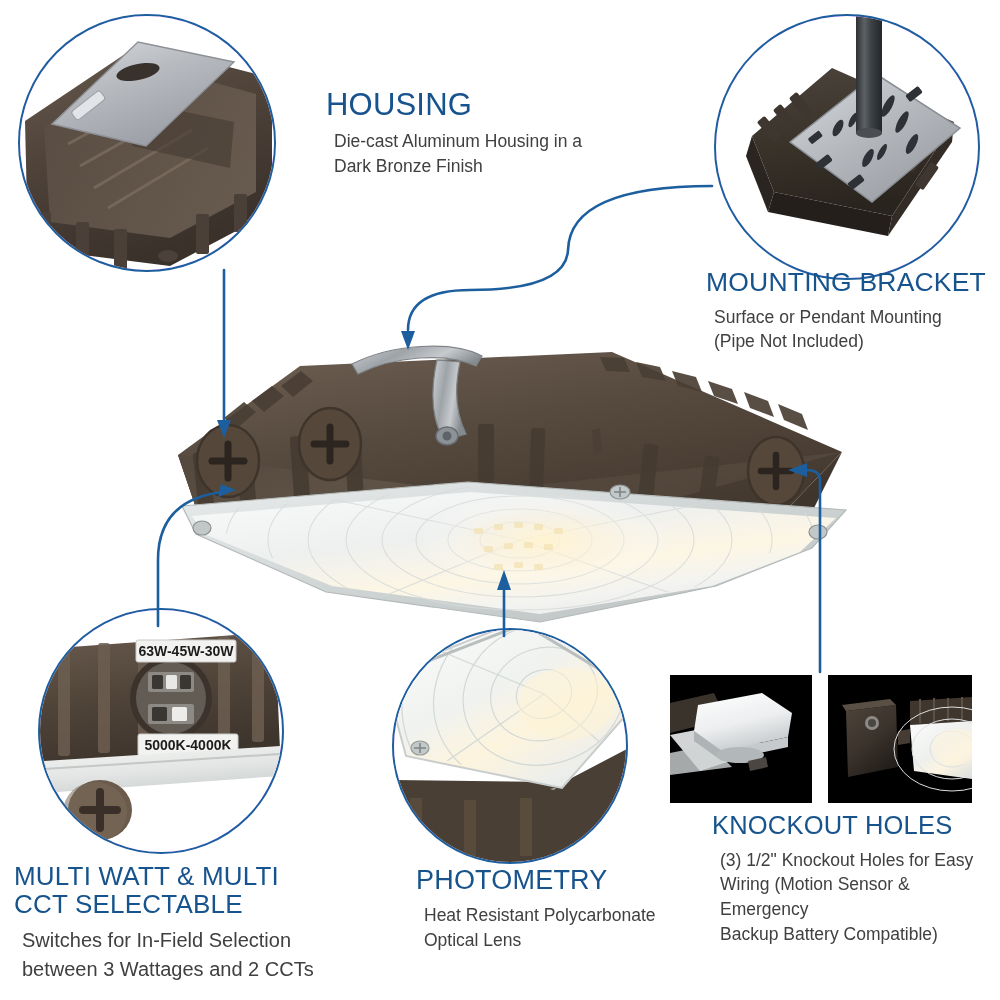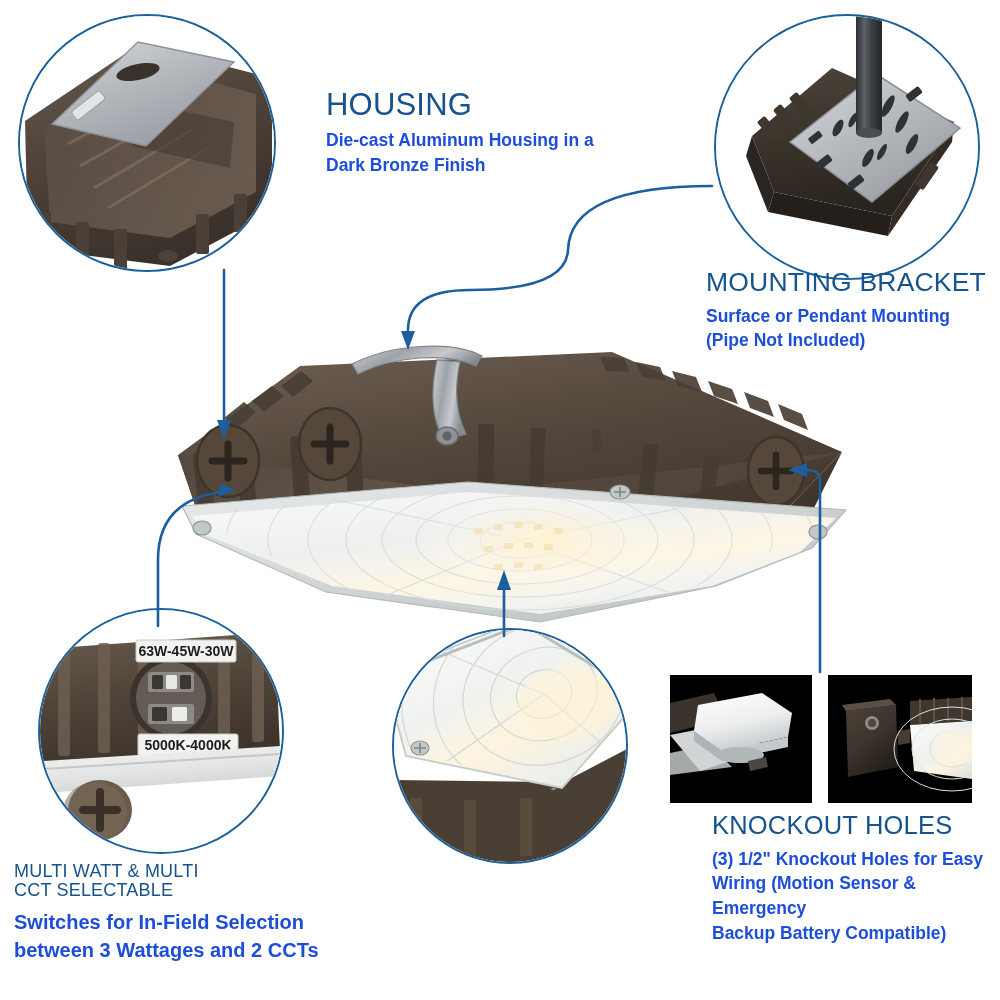--- a/index.html
+++ b/index.html
@@ -16,52 +16,52 @@
   .callout{position:absolute;}
   .callout .title{
     font-weight:normal;
     color:#17538c;
     letter-spacing:.2px;
     line-height:1.08;
     margin:0 0 7px 0;
     white-space:pre-line;
   }
   .callout .desc{
-    font-weight:bold;
-    color:#1d4ed8;
+    font-weight:normal;
+    color:#404040;
     line-height:1.42;
-    margin:0;
+    margin:8px;
     white-space:pre-line;
   }
 
   #c-housing{left:326px;top:88px;width:330px;}
   #c-housing .title{font-size:31px;}
   #c-housing .desc{font-size:17.5px;}
 
   #c-bracket{left:706px;top:268px;width:300px;}
   #c-bracket .title{font-size:26.5px;}
   #c-bracket .desc{font-size:17.5px;}
 
   #c-multiwatt{left:14px;top:862px;width:330px;}
-  #c-multiwatt .title{font-size:18px;}
+  #c-multiwatt .title{font-size:26px;}
   #c-multiwatt .desc{font-size:20px;}
 
   #c-photometry{left:416px;top:866px;width:260px;}
   #c-photometry .title{font-size:27px;}
   #c-photometry .desc{font-size:17.5px;}
 
   #c-knockout{left:712px;top:812px;width:290px;}
   #c-knockout .title{font-size:25.5px;}
   #c-knockout .desc{font-size:17.5px;}
 
   
   .inset{
     position:absolute;border-radius:50%;
     border:2px solid #1d5f9e;
-    overflow:hidden;background:#86efac;
+    overflow:hidden;background:#8b5cf6;
   }
   #inset-housing{left:18px;top:14px;width:254px;height:254px;}
   #inset-bracket{left:714px;top:14px;width:262px;height:262px;}
   #inset-switch{left:38px;top:608px;width:242px;height:242px;}
   #inset-photo{left:392px;top:628px;width:232px;height:232px;}
 
   .inset .ph{position:absolute;left:0;top:0;width:100%;height:100%;}
 
   
   .blackpanel{
@@ -521,20 +521,23 @@
   </div>
 
   <div class="callout" id="c-multiwatt">
     <div class="title">MULTI WATT &amp; MULTI
 CCT SELECTABLE</div>
     <div class="desc">Switches for In-Field Selection
 between 3 Wattages and 2 CCTs</div>
   </div>
 
   <div class="callout" id="c-photometry">
+    <div class="title">PHOTOMETRY</div>
+    <div class="desc">Heat Resistant Polycarbonate
+Optical Lens</div>
   </div>
 
   <div class="callout" id="c-knockout">
     <div class="title">KNOCKOUT HOLES</div>
     <div class="desc">(3) 1/2" Knockout Holes for Easy
 Wiring (Motion Sensor &amp; Emergency
 Backup Battery Compatible)</div>
   </div>
 
 </div>

